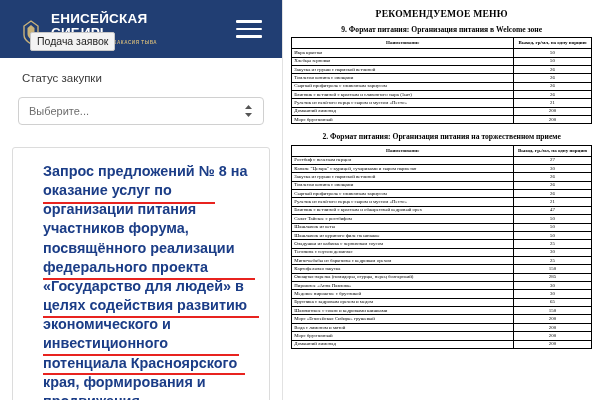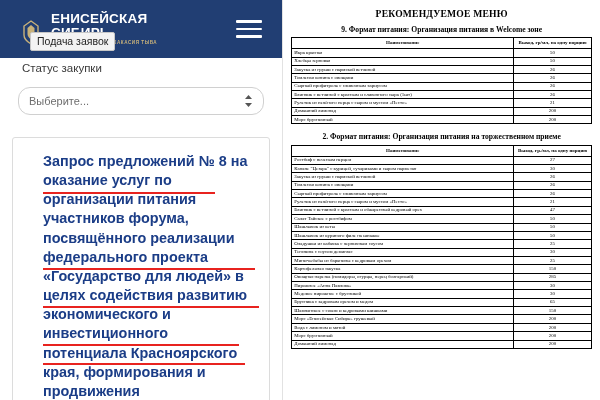--- a/index.html
+++ b/index.html
@@ -60,28 +60,28 @@
   .burger {
     width: 26px; height: 18px;
     display: flex; flex-direction: column; justify-content: space-between;
     cursor: pointer;
   }
   .burger span { display: block; height: 2.6px; background: #ffffff; border-radius: 1px; }
 
   .status-title {
     font-size: 11.5px;
     color: #3a3a3a;
-    padding: 4px 0 0 22px;
+    padding: 14px 0 0 22px;
   }
 
   .select-box {
     margin: 13px 18px 0 18px;
     height: 28px;
     border: 1px solid #d0d0d0;
-    border-radius: 12px;
+    border-radius: 4px;
     background: #fff;
     display: flex;
     align-items: center;
     padding: 0 10px;
     position: relative;
   }
   .select-box .ph { font-size: 11px; color: #6e6e6e; }
   .select-arrows {
     margin-left: auto;
     display: flex; flex-direction: column; gap: 2px;

